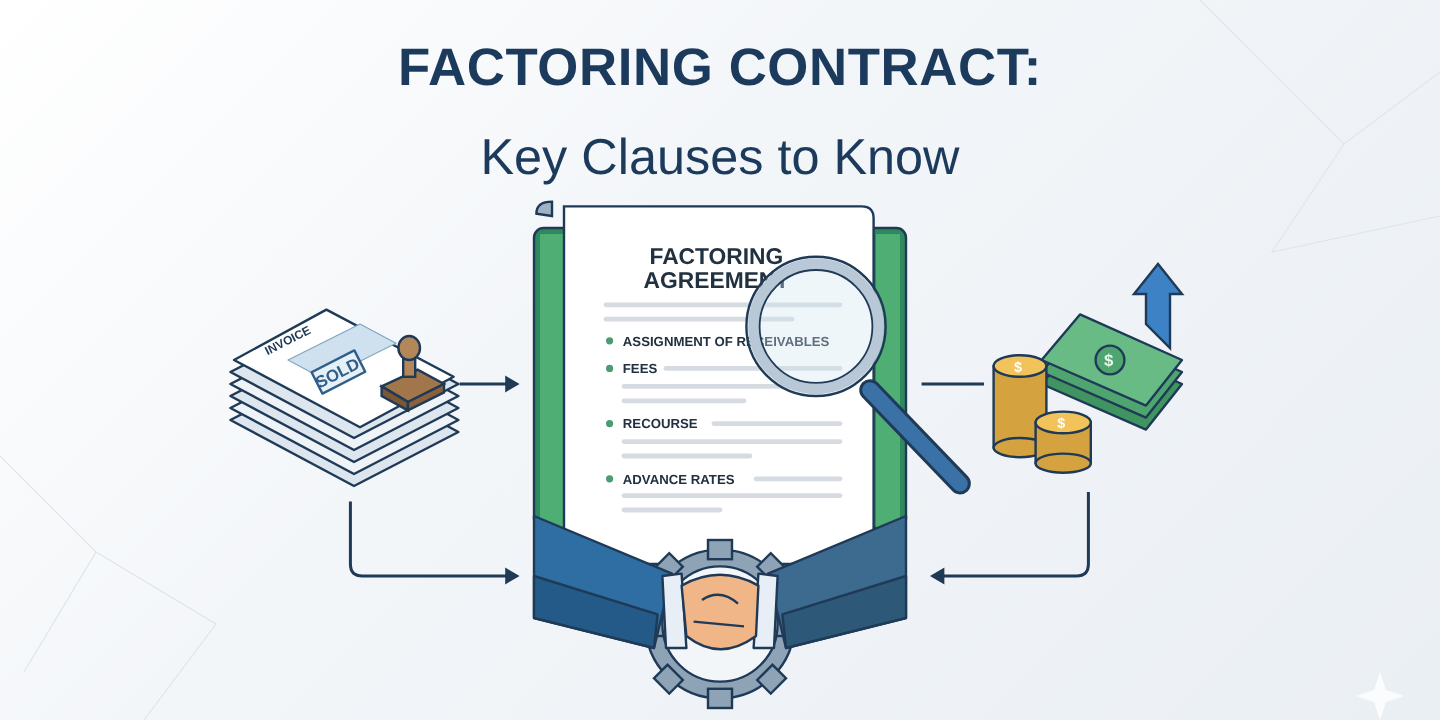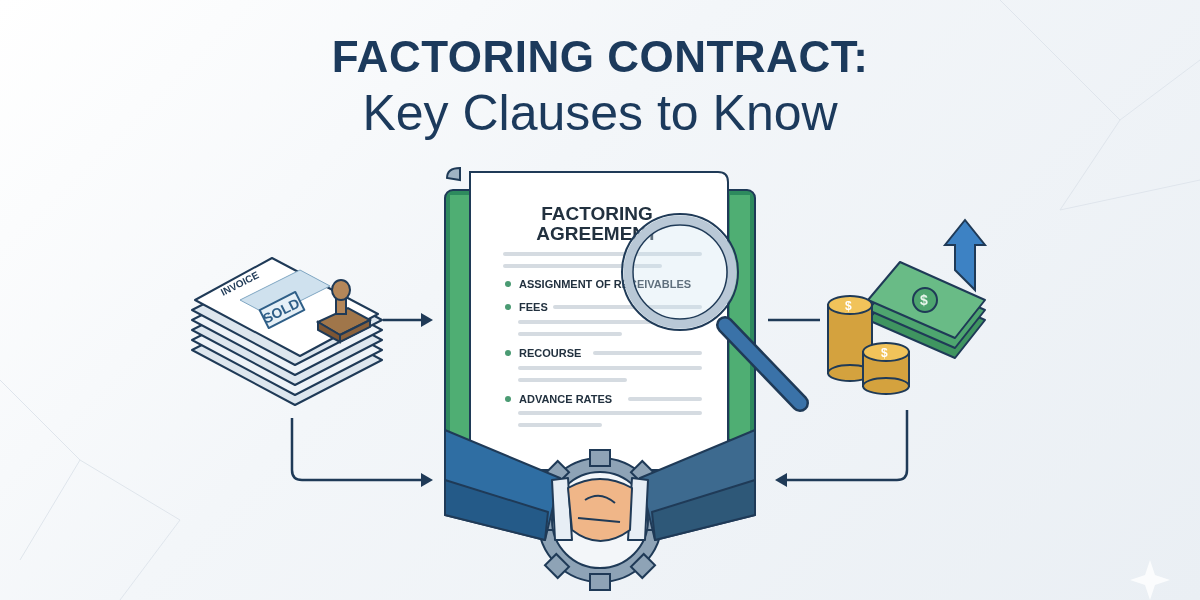--- a/index.html
+++ b/index.html
@@ -1,20 +1,20 @@
 <!DOCTYPE html>
 <html><head>
 <meta charset="utf-8">
 <style>
   html,body{margin:0;padding:0;}
   body{width:1200px;height:600px;overflow:hidden;background:#eef2f6;font-family:"Liberation Sans","DejaVu Sans",sans-serif;}
   .canvas{position:relative;width:1200px;height:600px;background:linear-gradient(135deg,#ffffff 0%,#f3f6f9 40%,#eaeff4 100%);}
   .title{position:absolute;left:0;top:32px;width:1200px;text-align:center;color:#1c3a5c;}
   .title .t1{font-size:44px;font-weight:bold;letter-spacing:0.5px;line-height:50px;}
-  .title .t2{font-size:50px;font-weight:normal;line-height:50px;margin-top:6px;}
+  .title .t2{font-size:42px;font-weight:normal;line-height:50px;margin-top:24px;}
   svg{position:absolute;left:0;top:0;}
   .doc-text{font-family:"Liberation Sans","DejaVu Sans",sans-serif;fill:#22313f;font-weight:bold;}
 </style>
 </head>
 <body>
 
 <div class="canvas">
 
   <div class="title">
     <div class="t1">FACTORING CONTRACT:</div>

